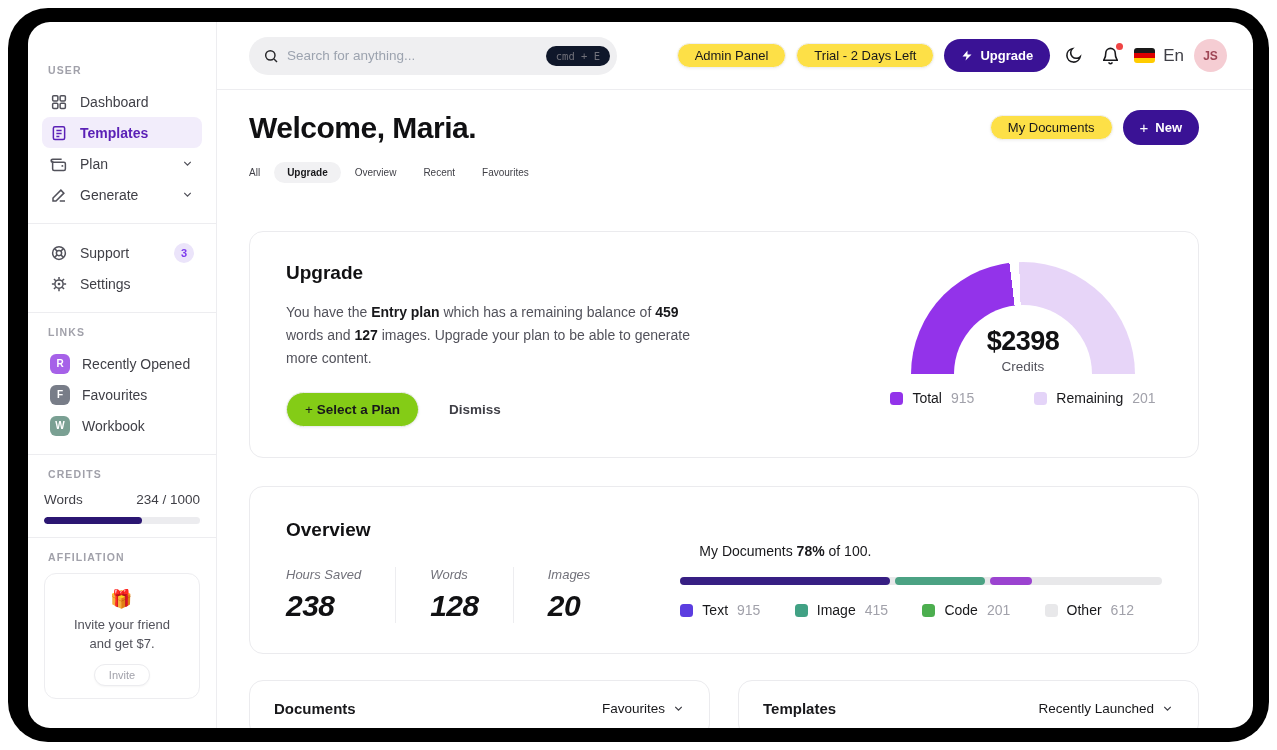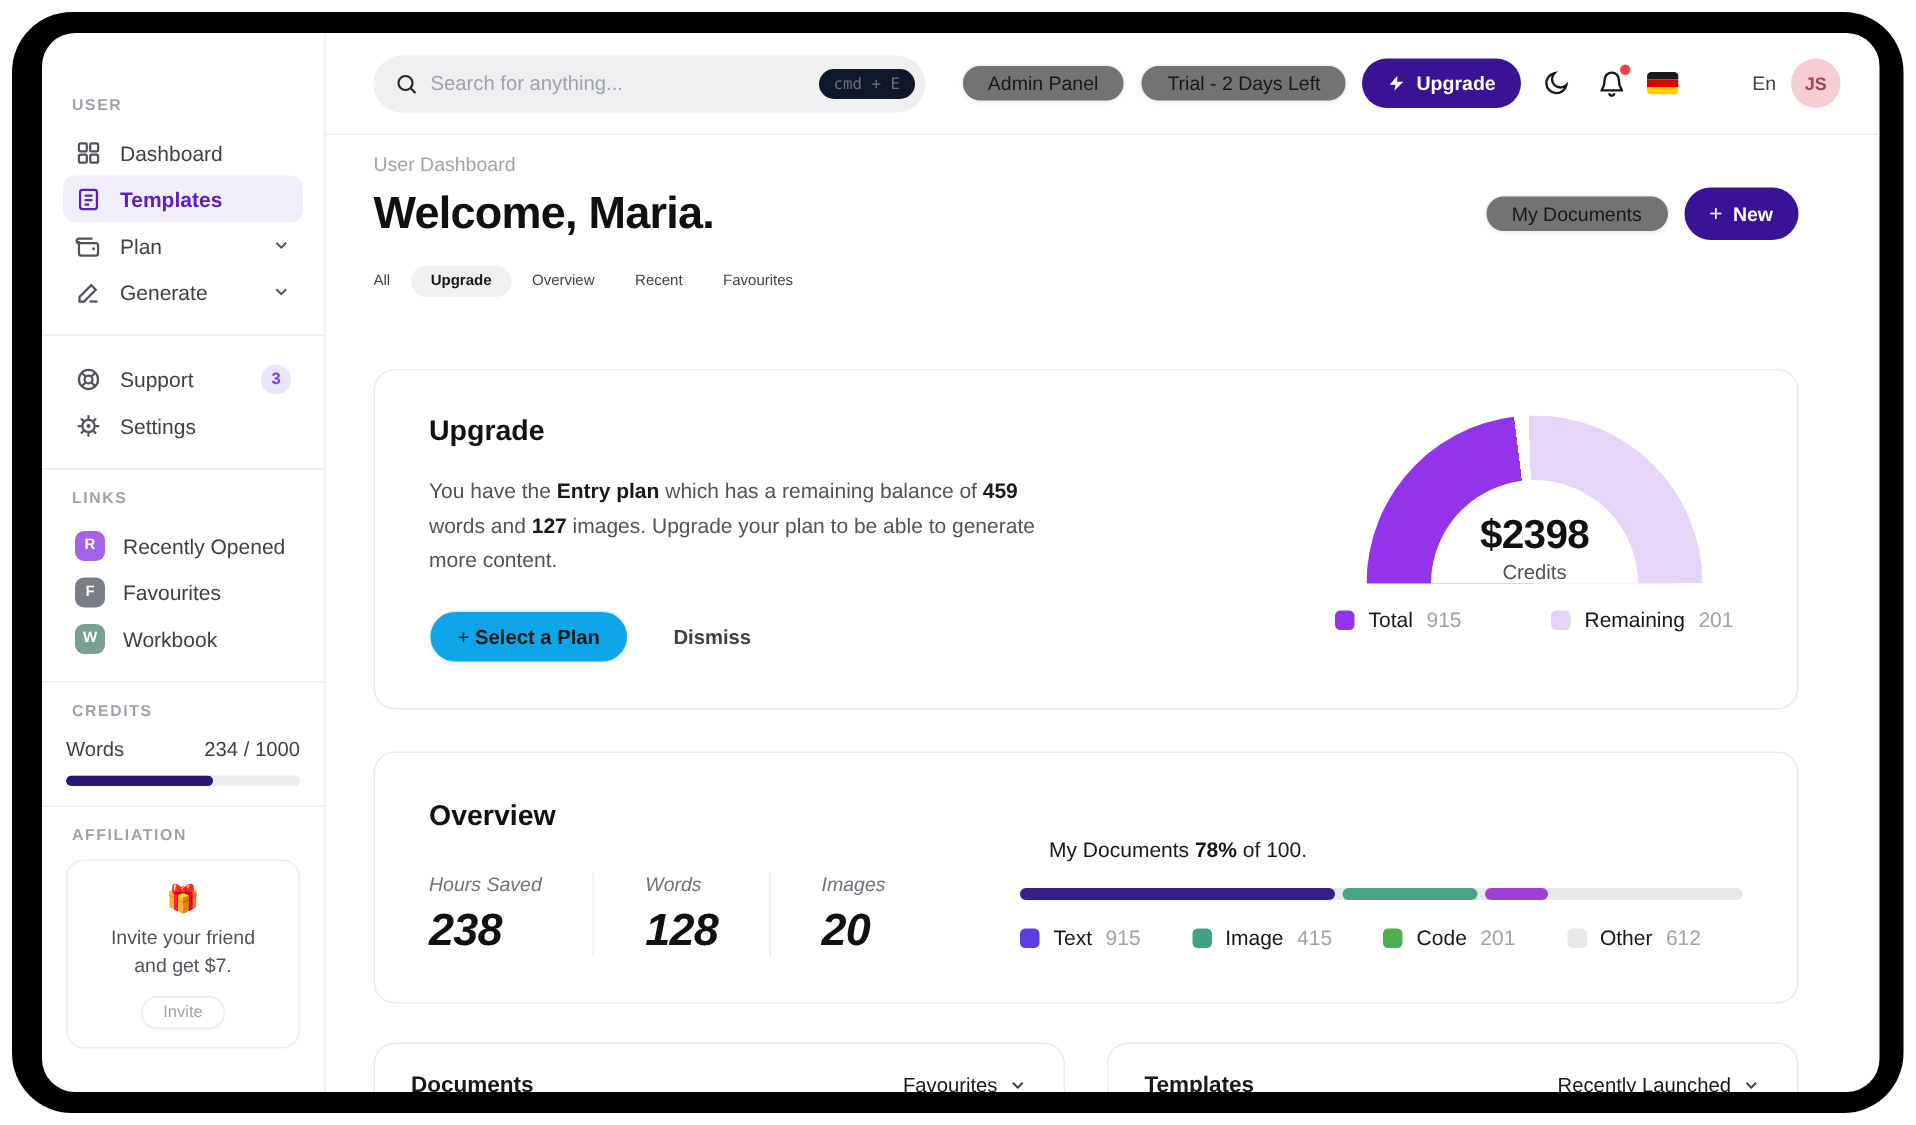--- a/index.html
+++ b/index.html
@@ -28,46 +28,46 @@
 
   
   .main { flex:1; display:flex; flex-direction:column; min-width:0; }
   .topbar { height:68px; border-bottom:1px solid #ededf0; display:flex; align-items:center; padding:0 26px 0 32px; gap:10px; flex-shrink:0; }
   .search { width:368px; height:38px; background:#efeff1; border-radius:19px; display:flex; align-items:center; padding:0 7px 0 14px; gap:8px; }
   .search svg { width:16px; height:16px; color:#27272a; flex-shrink:0; }
   .search input { flex:1; border:none; outline:none; background:transparent; font-size:13.5px; color:#3f3f46; font-family:inherit; }
   .search input::placeholder { color:#9ca3af; }
   .kbd { background:#0f172a; border-radius:12px; padding:4px 10px; font-size:10.5px; color:#71717a; font-family:"DejaVu Sans Mono",monospace; white-space:nowrap; }
   .tb-right { margin-left:auto; display:flex; align-items:center; gap:10px; }
-  .pill { background:#737373; border:1px solid #f0f0f2; box-shadow:0 1px 3px rgba(0,0,0,.05); border-radius:19px; padding:4px 17px; font-size:13px; color:#18181b; font-weight:500; white-space:nowrap; cursor:pointer; }
+  .pill { background:#fde047; border:1px solid #f0f0f2; box-shadow:0 1px 3px rgba(0,0,0,.05); border-radius:19px; padding:4px 17px; font-size:13px; color:#18181b; font-weight:500; white-space:nowrap; cursor:pointer; }
   .pill-dark { background:#3a1295; border:none; color:#fff; font-weight:600; border-radius:19px; padding:9px 17px; font-size:13px; display:flex; align-items:center; gap:7px; cursor:pointer; }
   .icon-btn { background:none; border:none; padding:4px; cursor:pointer; position:relative; display:flex; }
   .icon-btn svg { width:19px; height:19px; color:#18181b; }
   .dot { position:absolute; top:1px; right:1px; width:7px; height:7px; border-radius:50%; background:#ef4444; }
   .flag { width:21px; height:15px; border-radius:3px; overflow:hidden; display:flex; flex-direction:column; flex-shrink:0; }
   .flag div { flex:1; }
-  .lang { font-size:13px; color:#3f3f46;margin-left:41px; }
+  .lang { font-size:17px; color:#3f3f46; }
   .avatar { width:33px; height:33px; border-radius:50%; background:#f5cdd3; color:#9f4655; font-size:12px; font-weight:700; display:flex; align-items:center; justify-content:center; cursor:pointer; }
 
   .content { flex:1; overflow:hidden; padding:12px 54px 0 32px; }
   .breadcrumb { font-size:13px; color:#a1a1aa; }
   .title-row { display:flex; align-items:center; margin-top:8px; }
   .page-title { font-size:30px; font-weight:700; color:#101012; letter-spacing:-.5px; }
   .title-actions { margin-left:auto; display:flex; gap:10px; align-items:center; }
   .tabs { display:flex; align-items:center; gap:27px; margin-top:17px; font-size:10px; color:#3f3f46; }
   .tab { cursor:pointer; }
   .tab.active { background:#f1f1f3; border-radius:14px; padding:5px 13px; font-weight:700; color:#18181b; margin:0 -13px; }
 
   .card { border:1px solid #ebebee; border-radius:14px; background:#fff; }
   .upgrade-card { margin-top:48px; padding:30px 36px 30px; display:flex; justify-content:space-between; }
   .card-h2 { font-size:19px; font-weight:700; color:#111113; }
   .upgrade-body { margin-top:17px; font-size:14px; color:#52525b; line-height:1.65; max-width:410px; }
   .upgrade-body b { color:#18181b; }
   .upgrade-actions { margin-top:22px; display:flex; align-items:center; gap:30px; }
-  .btn-outline { background:#0ea5e9; border:1px solid #ececef; box-shadow:0 1px 3px rgba(0,0,0,.05); border-radius:19px; padding:9px 18px; font-size:13.5px; font-weight:700; color:#18181b; cursor:pointer; }
+  .btn-outline { background:#84cc16; border:1px solid #ececef; box-shadow:0 1px 3px rgba(0,0,0,.05); border-radius:19px; padding:9px 18px; font-size:13.5px; font-weight:700; color:#18181b; cursor:pointer; }
   .btn-text { font-size:13.5px; font-weight:600; color:#3f3f46; cursor:pointer; background:none; border:none; }
 
   .gauge-wrap { width:262px; display:flex; flex-direction:column; align-items:center; margin-right:8px; }
   .gauge { width:224px; height:112px; position:relative; overflow:hidden; }
   .gauge-ring { position:absolute; left:0; top:0; width:224px; height:224px; border-radius:50%; }
   .gauge-hole { position:absolute; left:43px; top:43px; width:138px; height:138px; border-radius:50%; background:#fff; }
   .gauge-center { position:absolute; left:0; right:0; bottom:0; text-align:center; }
   .gauge-value { font-size:27px; font-weight:700; color:#111113; letter-spacing:-.5px; }
   .gauge-label { font-size:13.5px; color:#52525b; margin-top:2px; }
   .legend { display:flex; gap:60px; margin-top:16px; }
@@ -256,21 +256,20 @@
               <div style="background:#dd0000;"></div>
               <div style="background:#ffcc00;"></div>
             </span>
           <span class="lang">En</span>
         </div>
         <div class="avatar">JS</div>
       </div>
     </header>
 
     <div class="content">
-      <div class="breadcrumb">User Dashboard</div>
 
       <div class="title-row">
         <h1 class="page-title">Welcome, Maria.</h1>
         <div class="title-actions">
           <button class="pill">My Documents</button>
           <button class="pill-dark">
             <span style="font-size:15px;font-weight:500;">+</span>
             <span>New</span>
           </button>
         </div>

